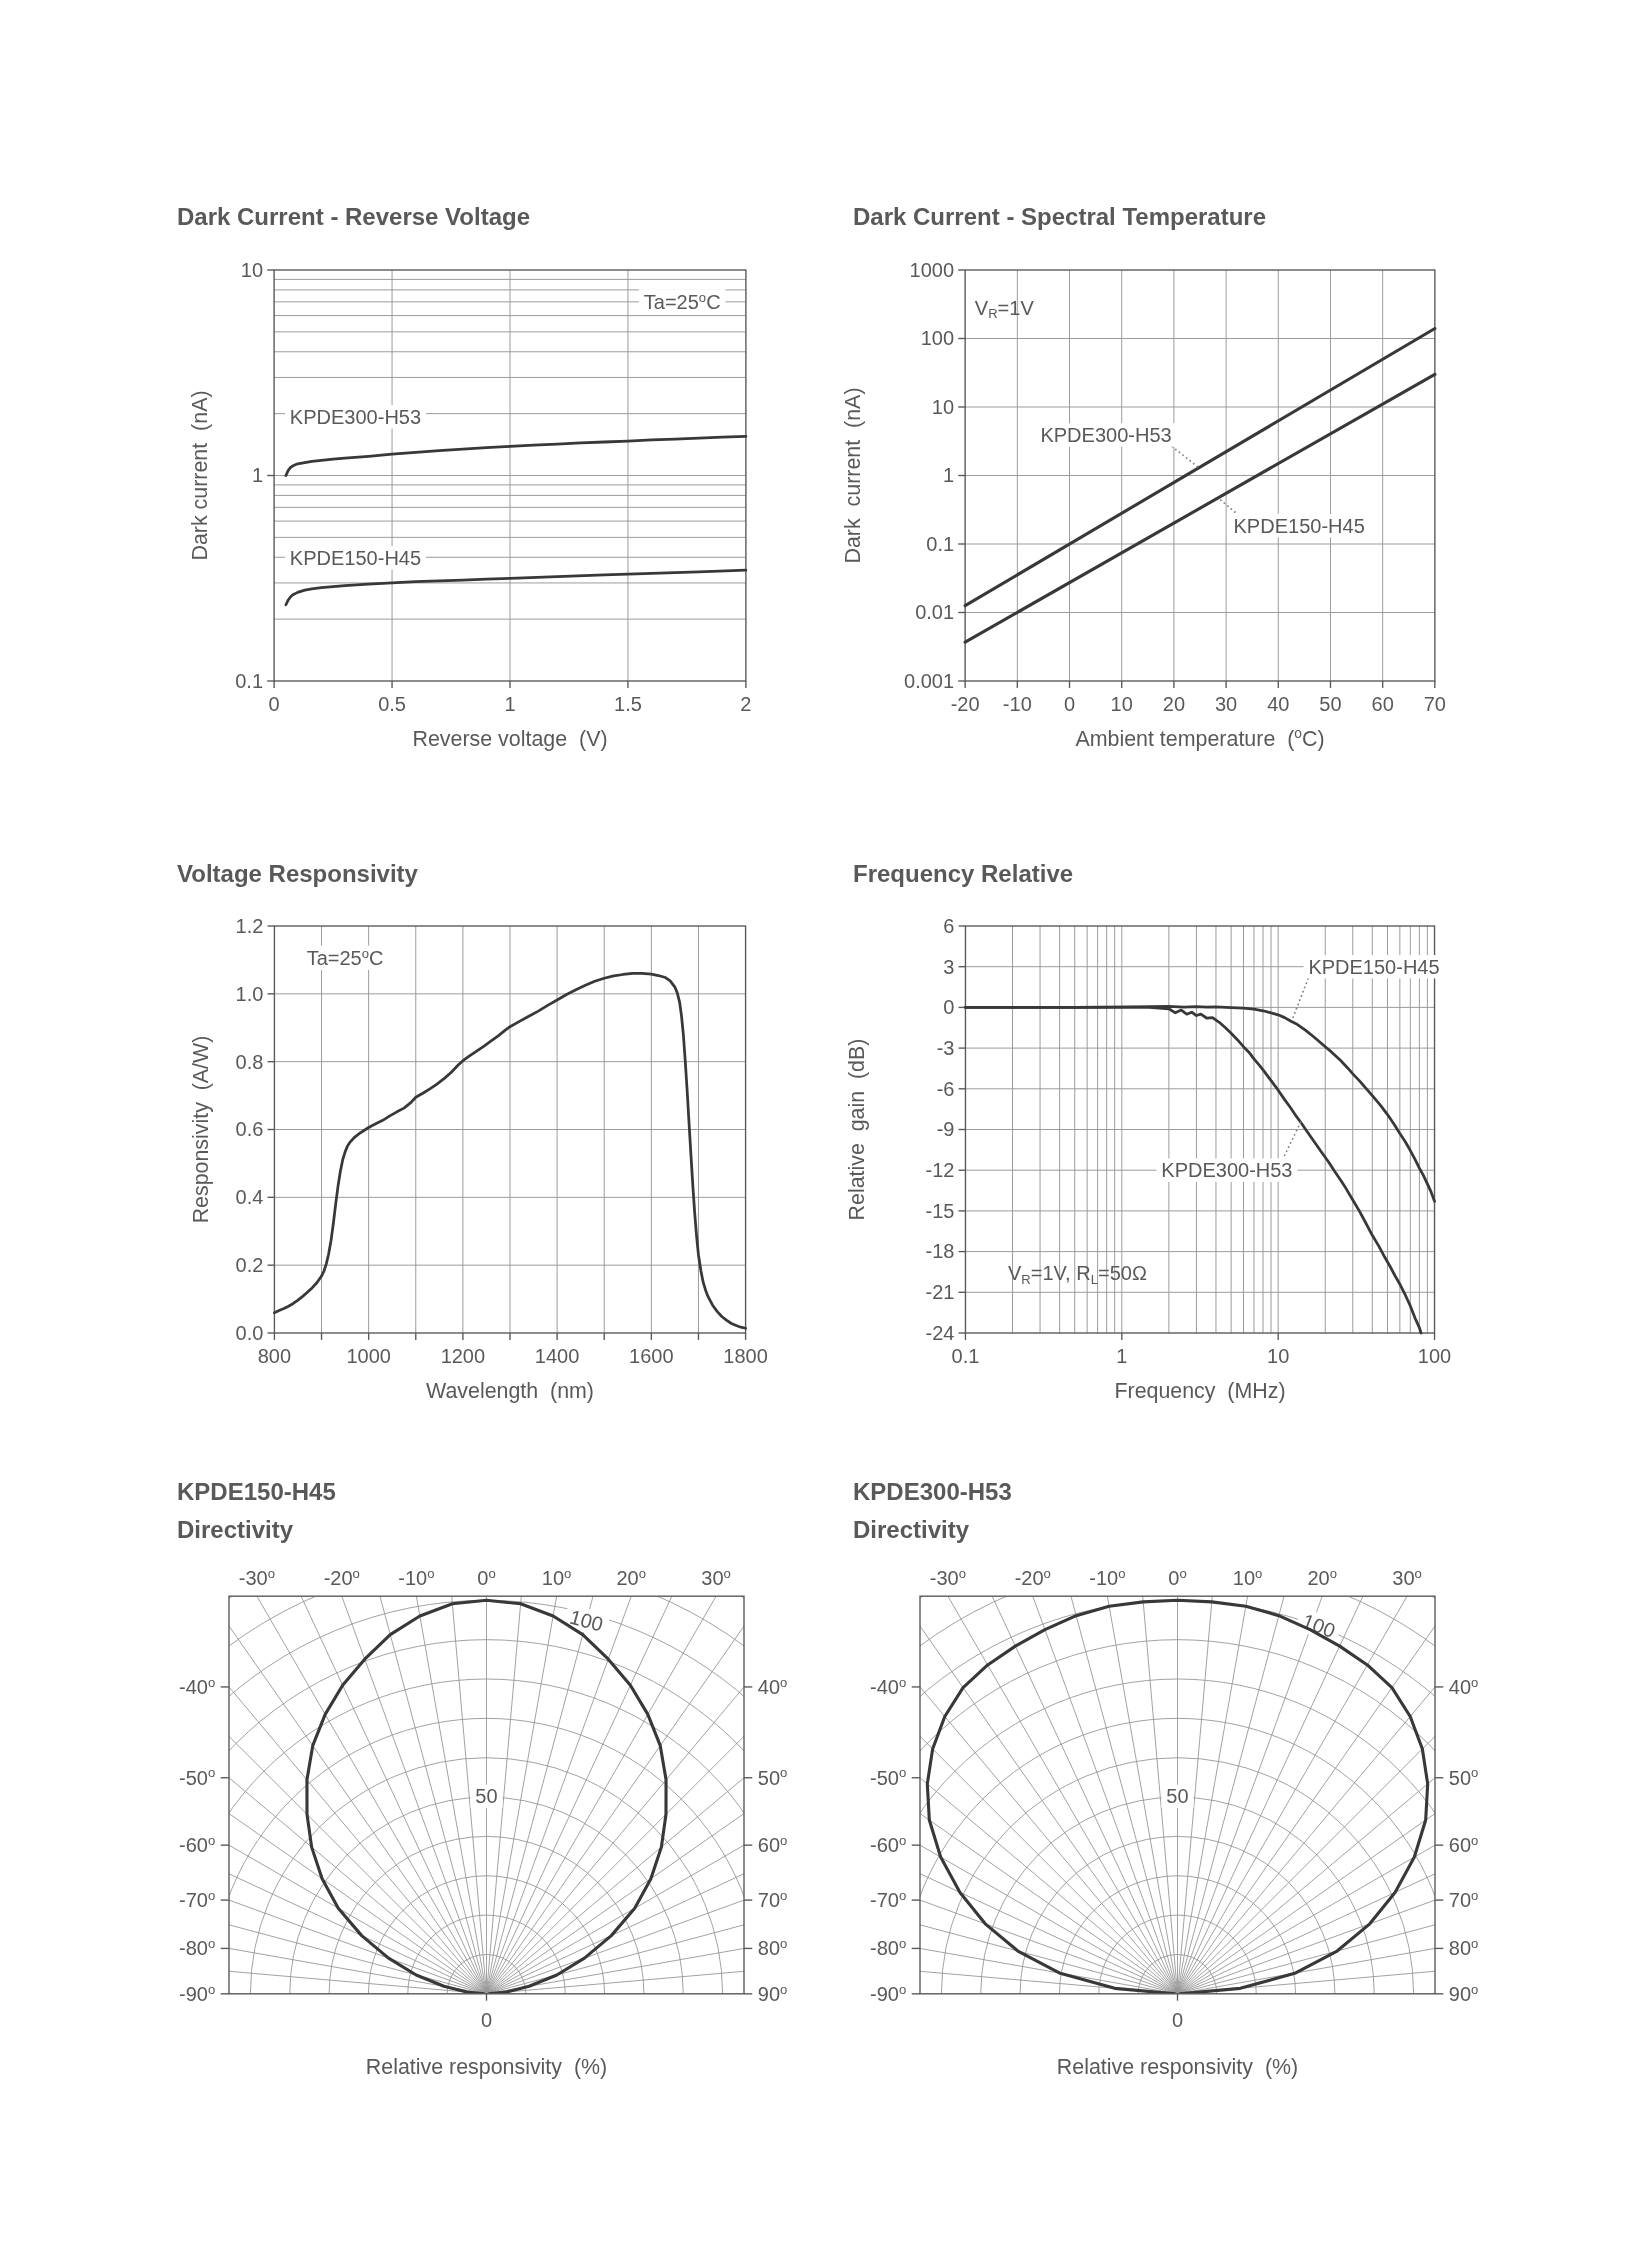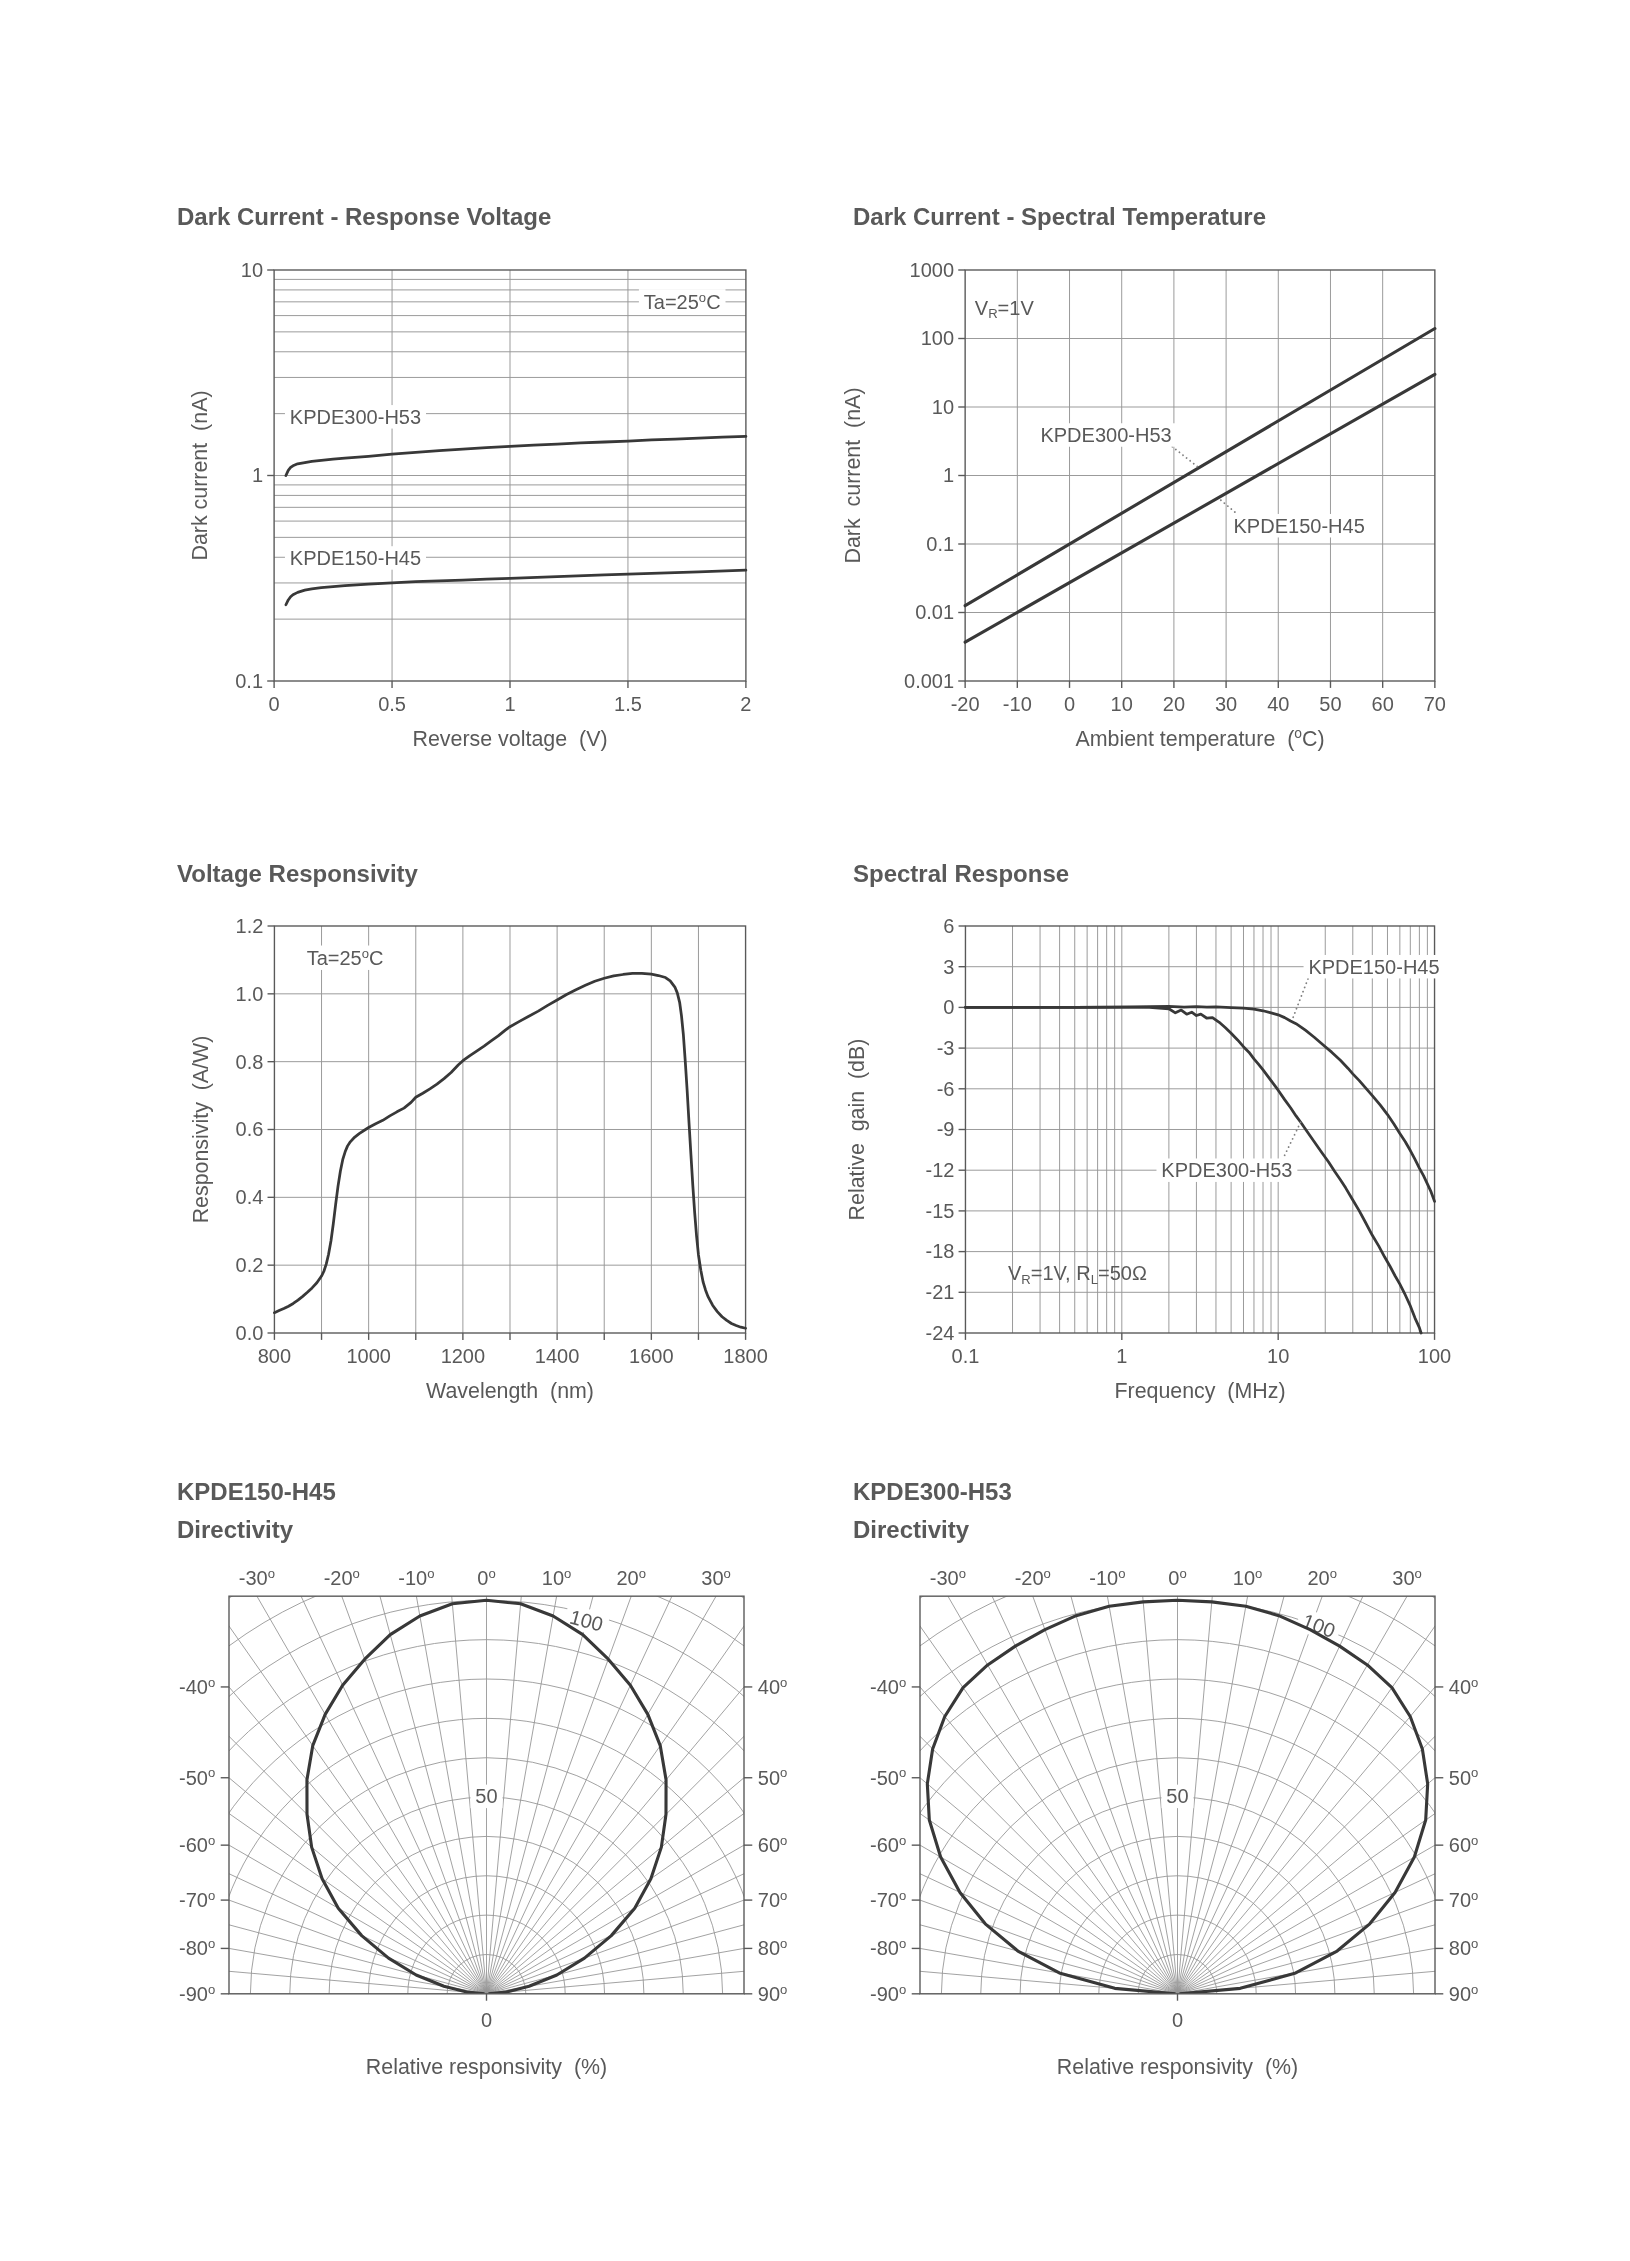--- a/index.html
+++ b/index.html
@@ -6,24 +6,24 @@
   .page{position:relative;width:1630px;height:2261px;background:#ffffff;overflow:hidden;
         font-family:"Liberation Sans","DejaVu Sans",sans-serif;}
   .ct{position:absolute;font-size:24px;font-weight:700;color:#595959;white-space:pre;}
   svg.plot{position:absolute;overflow:visible;}
 </style>
 </head>
 <body>
 
 <div class="page">
 
-  <div class="ct" style="left:177px;top:203px">Dark Current - Response Voltage</div>
+  <div class="ct" style="left:177px;top:203px">Dark Current - Reverse Voltage</div>
   <div class="ct" style="left:853px;top:203px">Dark Current - Spectral Temperature</div>
   <div class="ct" style="left:177px;top:860px">Voltage Responsivity</div>
-  <div class="ct" style="left:853px;top:860px">Spectral Response</div>
+  <div class="ct" style="left:853px;top:860px">Frequency Relative</div>
   <div class="ct" style="left:177px;top:1478px">KPDE150-H45</div>
   <div class="ct" style="left:177px;top:1516px">Directivity</div>
   <div class="ct" style="left:853px;top:1478px">KPDE300-H53</div>
   <div class="ct" style="left:853px;top:1516px">Directivity</div>
 
   <svg class="plot" id="plot0" style="left:274px;top:270px" width="472" height="411" viewBox="0 0 683 595">
       <line x1="170.75" y1="0" x2="170.75" y2="595" stroke="#979797" stroke-width="1.4"></line>
       <line x1="341.5" y1="0" x2="341.5" y2="595" stroke="#979797" stroke-width="1.4"></line>
       <line x1="512.25" y1="0" x2="512.25" y2="595" stroke="#979797" stroke-width="1.4"></line>
       <line x1="0" y1="505.4435762899656" x2="683" y2="505.4435762899656" stroke="#979797" stroke-width="1.4"></line>

